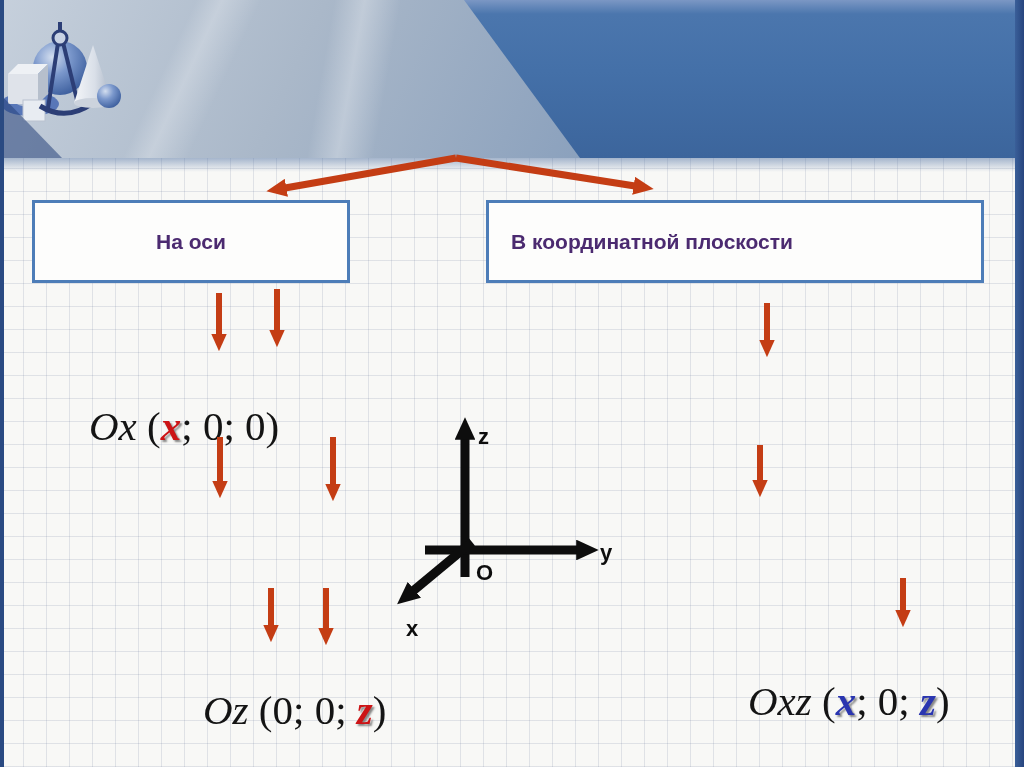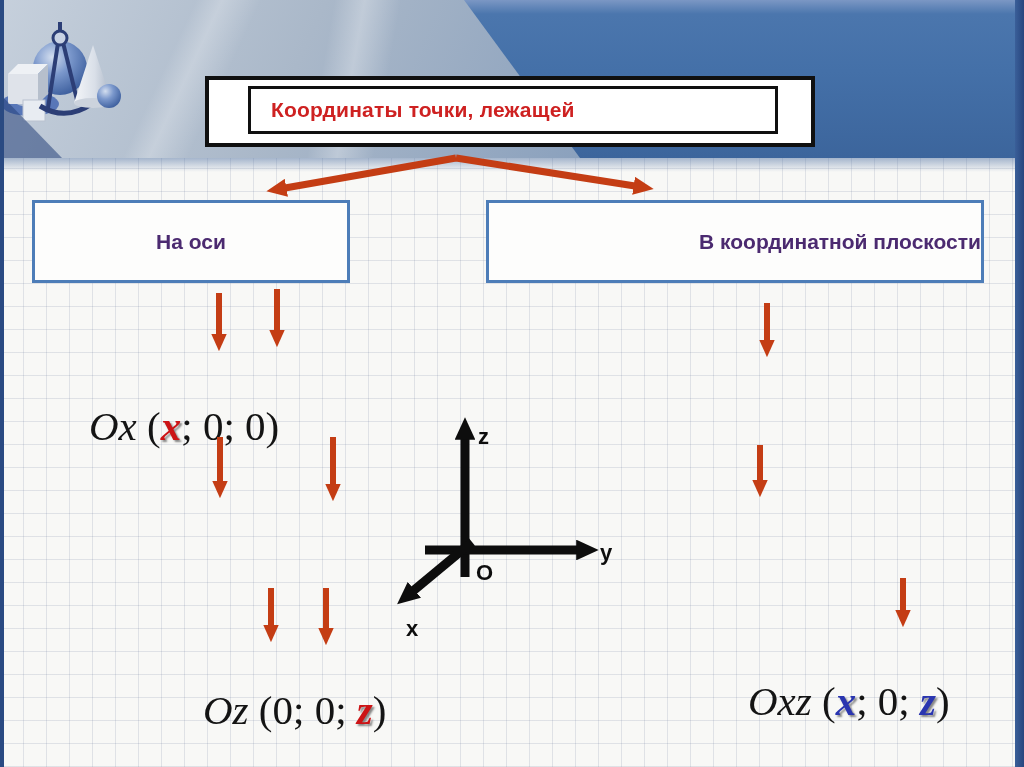--- a/index.html
+++ b/index.html
@@ -47,21 +47,21 @@
     background:#fff;border:4px solid #101010;z-index:20;}
   .titlebox-inner{position:absolute;left:39px;top:6px;width:530px;height:48px;box-sizing:border-box;
     border:3px solid #101010;display:flex;align-items:center;padding-left:20px;}
   .title-text{font-weight:bold;font-size:21px;color:#ce2121;letter-spacing:.2px;}
 
   
   .branchbox{position:absolute;top:200px;height:83px;box-sizing:border-box;background:#fdfdfc;
     border:3px solid #4d7db8;display:flex;align-items:center;z-index:10;
     font-weight:bold;font-size:21px;color:#4b2a70;}
   .branchbox.bleft{left:32px;width:318px;justify-content:center;}
-  .branchbox.bright{left:486px;width:498px;justify-content:flex-end;padding-left:22px;}
+  .branchbox.bright{left:486px;width:498px;justify-content:flex-start;padding-left:22px;}
 
   
   svg.overlay{position:absolute;left:0;top:0;width:1024px;height:767px;z-index:15;pointer-events:none;}
   svg.axes{position:absolute;left:368px;top:402px;width:250px;height:250px;z-index:12;}
   .axes text{font-family:"Liberation Sans",sans-serif;font-weight:bold;font-size:22px;fill:#0d0d0d;}
 
   
   .formula{position:absolute;font-family:"Liberation Serif",serif;font-size:41px;
     color:#141414;white-space:pre;z-index:12;}
   .fn{font-style:italic;}
@@ -109,25 +109,20 @@
         <circle cx="109" cy="96" r="12" fill="url(#sphg)"></circle>
       </svg>
     </div>
     <div class="header-wedge"></div>
   </div>
 
 
   <div class="edge left"></div>
   <div class="edge right"></div>
 
-  <div class="titlebox">
-    <div class="titlebox-inner">
-      <span class="title-text">Координаты точки, лежащей</span>
-    </div>
-  </div>
 
   <div class="branchbox bleft">
     <span>На оси</span>
   </div>
   <div class="branchbox bright">
     <span>В координатной плоскости</span>
   </div>
 
   <svg class="overlay">
     <defs>

